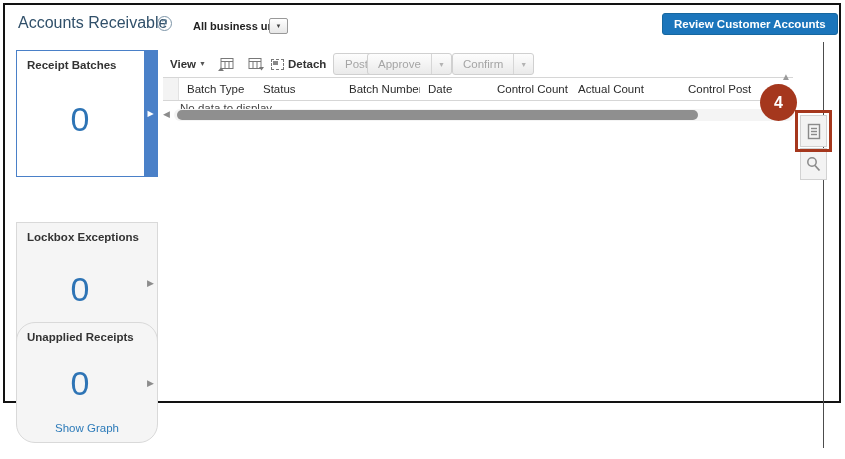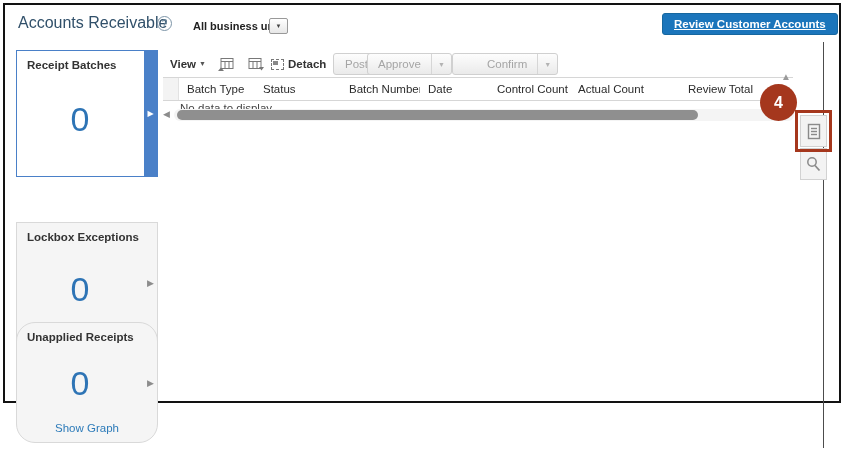--- a/index.html
+++ b/index.html
@@ -30,21 +30,21 @@
     left:264px; top:13px; width:19px; height:16px;
     border:1px solid #999; border-radius:2px;
     background:linear-gradient(#fff,#e7e7e7);
     display:flex; align-items:center; justify-content:center;
     font-size:6px; color:#444;
   }
   .review-btn {
     left:657px; top:8px; height:22px; padding:0 11px;
     background:#1b75bb; border:1px solid #16679f; border-radius:3px;
     color:#fff; font-size:11.5px; font-weight:bold;
-    display:flex; align-items:center; cursor:pointer;text-decoration:underline;
+    display:flex; align-items:center; cursor:pointer;
   }
 
   
   .card { left:11px; width:142px; background:#f5f5f5; border:1px solid #d9d9d9; }
   .card.selected { background:#fff; border:1px solid #4a80c8; }
   .card-title { position:absolute; left:10px; top:8px; font-size:11.5px; font-weight:bold; color:#333; }
   .card-count {
     position:absolute; left:0; right:14px; top:30px; bottom:18px;
     display:flex; align-items:center; justify-content:center;
     font-size:34px; color:#2e74b5;
@@ -182,36 +182,36 @@
 
   <div class="abs btn-disabled" style="left:328px;">Post</div>
 
   <div class="abs split" style="left:362px;">
     <span class="main">Approve</span>
     <span class="arrow">
         <span>▼</span>
       </span>
   </div>
 
-  <div class="abs split" style="left:447px;padding-left:24px;">
+  <div class="abs split" style="left:447px;">
     <span class="main">Confirm</span>
     <span class="arrow">
         <span>▼</span>
       </span>
   </div>
 
   <div class="abs thead">
     <div class="th rowhead" style="width:16px;"></div>
     <div class="th" style="width:76px;">Batch Type</div>
     <div class="th" style="width:86px;">Status</div>
     <div class="th" style="width:79px;">Batch Number</div>
     <div class="th" style="width:69px;">Date</div>
     <div class="th" style="width:81px;">Control Count</div>
     <div class="th" style="width:110px;">Actual Count</div>
-    <div class="th" style="width:113px;">Review Total</div>
+    <div class="th" style="width:113px;">Control Post</div>
   </div>
 
   <div class="abs empty-msg">No data to display</div>
 
   <div class="abs hscroll-arrow">◀</div>
   <div class="abs hscroll-track"></div>
   <div class="abs hscroll-thumb"></div>
 
   <div class="abs vscroll-arrow">▲</div>
 

